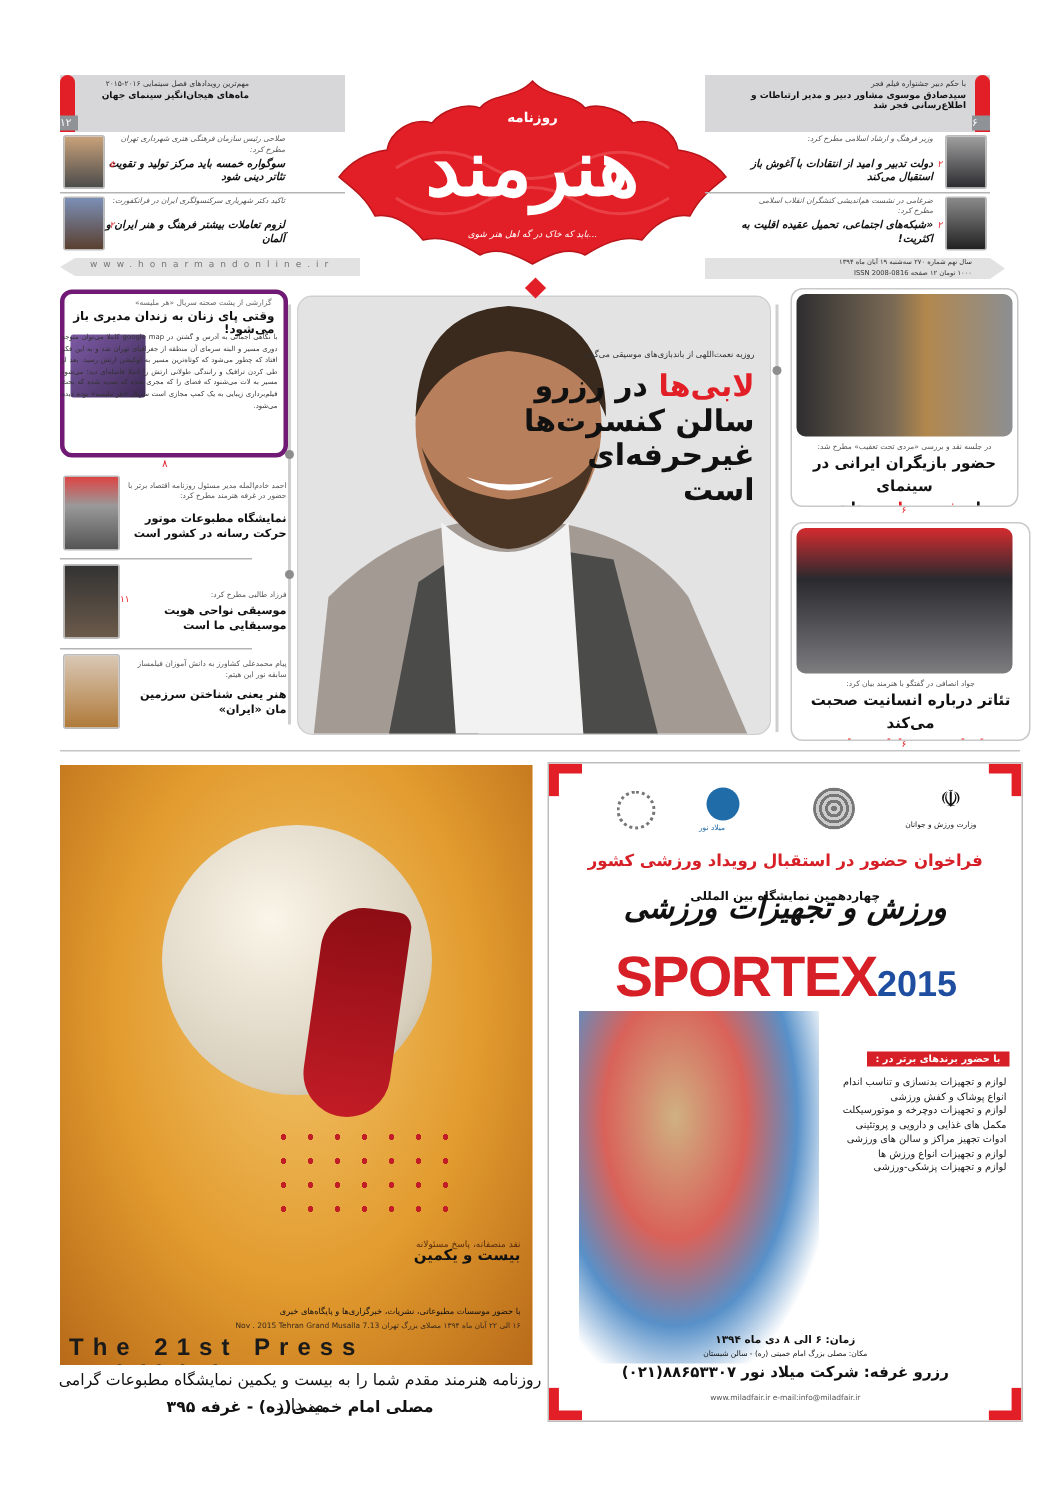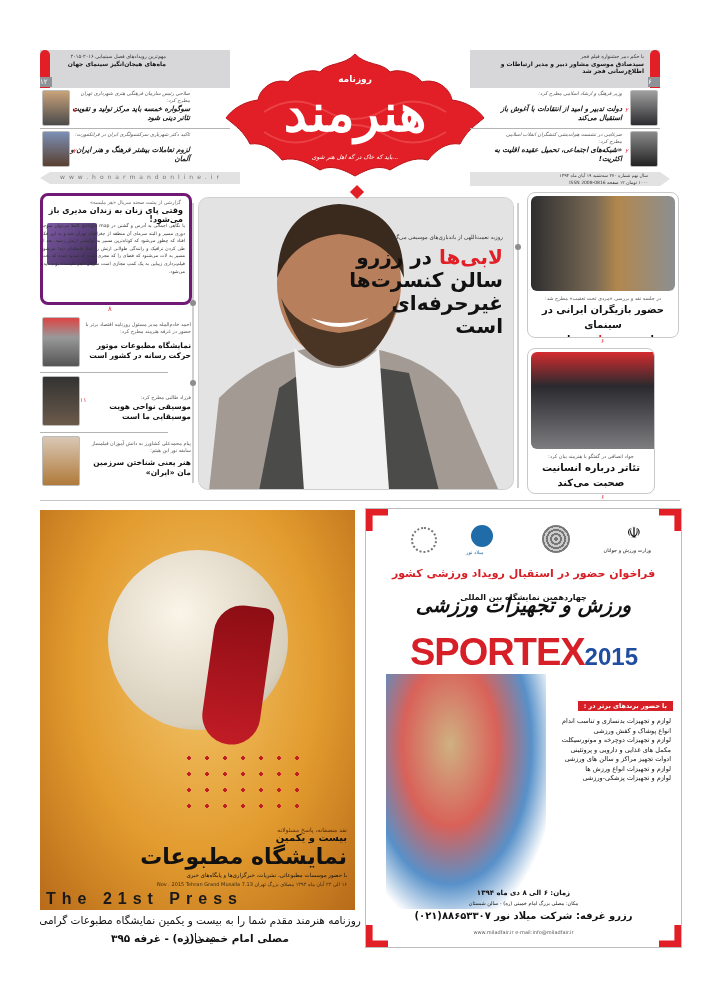--- a/index.html
+++ b/index.html
@@ -191,40 +191,39 @@
 <div class="rbox" style="left:527px;top:192px;width:152px;height:146px;">
   <div class="abs" style="left:3px;top:3px;width:144px;height:95px;border-radius:6px;background:linear-gradient(90deg,#2e2e30 0%,#7b6b55 45%,#b2874d 60%,#8c8f92 100%);"></div>
   <div class="rbox-kicker" style="top:102px;">در جلسه نقد و بررسی «مردی تحت تعقیب» مطرح شد:</div>
   <div class="rbox-head" style="top:109px;">
     <div>حضور بازیگران ایرانی در سینمای</div>
     <div><span>جهان </span><span class="red">فرصت است</span><span> تا تهدید</span></div>
   </div>
 </div>
 <div class="pg" style="left:601px;top:337px;">۶</div>
 
-<div class="rbox" style="left:527px;top:348px;width:128px;height:146px;">
+<div class="rbox" style="left:527px;top:348px;width:160px;height:146px;">
   <div class="abs" style="left:3px;top:3px;width:144px;height:97px;border-radius:6px;background:linear-gradient(180deg,#d42b2f 0%,#2a2a2e 35%,#7d7d80 100%);"></div>
   <div class="rbox-kicker" style="top:104px;">جواد انصافی در گفتگو با هنرمند بیان کرد:</div>
   <div class="rbox-head" style="top:111px;">
     <div>تئاتر درباره انسانیت صحبت می‌کند</div>
     <div class="red">نه ادیان و مسائل سیاسی</div>
   </div>
 </div>
 <div class="pg" style="left:601px;top:493px;">۶</div>
 
 <div class="hr" style="left:40px;top:500px;width:640px;background:#c5c5c5;"></div>
 
 <div class="ad-left">
   <div class="abs" style="left:0;top:0;width:315px;height:400px;background:radial-gradient(ellipse at 50% 40%,#f2c46a 0%,#e29b2e 55%,#b86a19 100%);"></div>
   <div class="abs" style="left:68px;top:40px;width:180px;height:180px;border-radius:50%;background:radial-gradient(circle at 40% 35%,#faf5e8,#d8cfbd 70%,#a99e8a);"></div>
   <div class="abs" style="left:168px;top:95px;width:58px;height:140px;background:linear-gradient(#8d0d14,#c21c26);border-radius:30px 10px 30px 30px;transform:rotate(8deg);"></div>
   <div class="abs" style="left:140px;top:240px;width:120px;height:60px;background:radial-gradient(circle,#c21c26 15%,transparent 16%) 0 0/18px 16px;"></div>
   <div class="abs" style="right:8px;top:316px;font-size:6px;color:#5a2d0c;">نقد منصفانه، پاسخ مسئولانه</div>
   <div class="abs" style="right:8px;top:322px;font-size:10px;font-weight:bold;color:#111;">بیست و یکمین</div>
-  <div class="abs" style="right:8px;top:334px;font-size:22px;font-weight:bold;color:#111;">نمایشگاه مطبوعات</div>
   <div class="abs" style="right:8px;top:362px;font-size:5.5px;color:#111;">با حضور موسسات مطبوعاتی، نشریات، خبرگزاری‌ها و پایگاه‌های خبری</div>
   <div class="abs" style="right:8px;top:371px;font-size:5px;color:#3a2a1a;">۱۶ الی ۲۲ آبان ماه ۱۳۹۴ مصلای بزرگ تهران   7.13 Nov . 2015 Tehran Grand Musalla</div>
   <div class="abs" style="left:6px;top:380px;font-size:16px;font-weight:bold;letter-spacing:6px;color:#1a1a1a;direction:ltr;font-family:'Liberation Sans',sans-serif;">The 21st Press Exhibition</div>
 </div>
 <div class="ad-left-caption" style="top:912px;">روزنامه هنرمند مقدم شما را به بیست و یکمین نمایشگاه مطبوعات گرامی می‌دارد</div>
 <div class="ad-left-caption" style="top:930px;font-weight:bold;">مصلی امام خمینی(ره) - غرفه ۳۹۵</div>
 
 <div class="ad-right">
   <div class="corner" style="left:0;top:0;clip-path:polygon(0 0,100% 0,100% 30%,30% 30%,30% 100%,0 100%);"></div>
   <div class="corner" style="right:0;top:0;clip-path:polygon(0 0,100% 0,100% 100%,70% 100%,70% 30%,0 30%);"></div>

